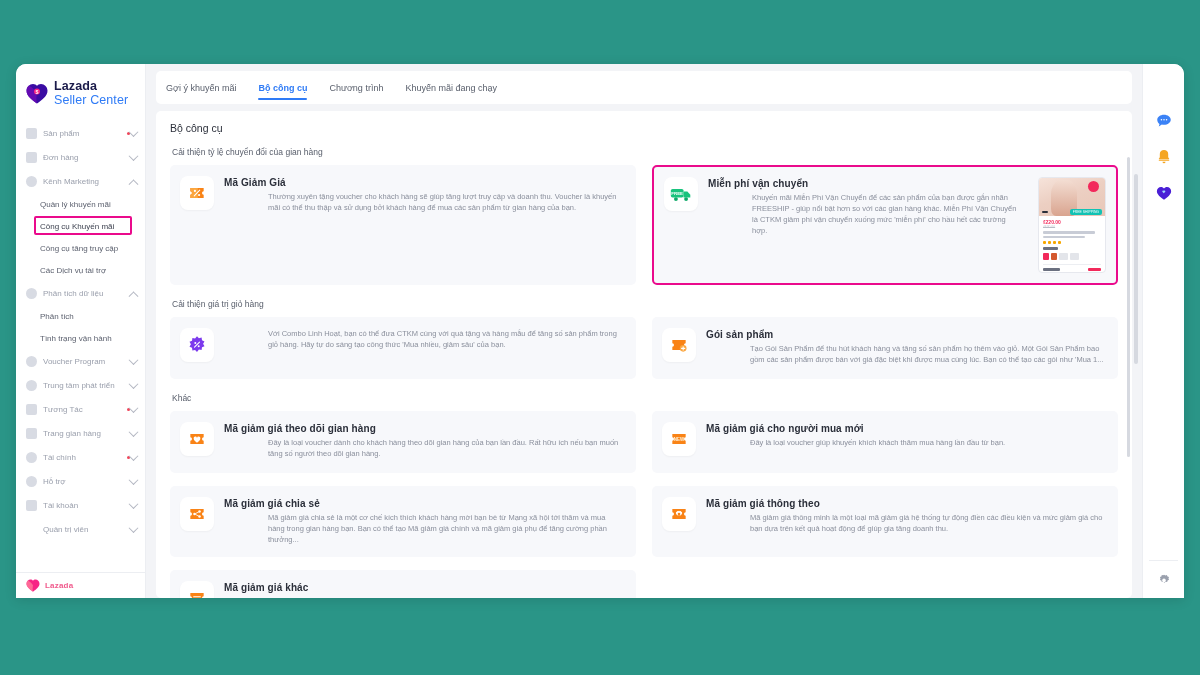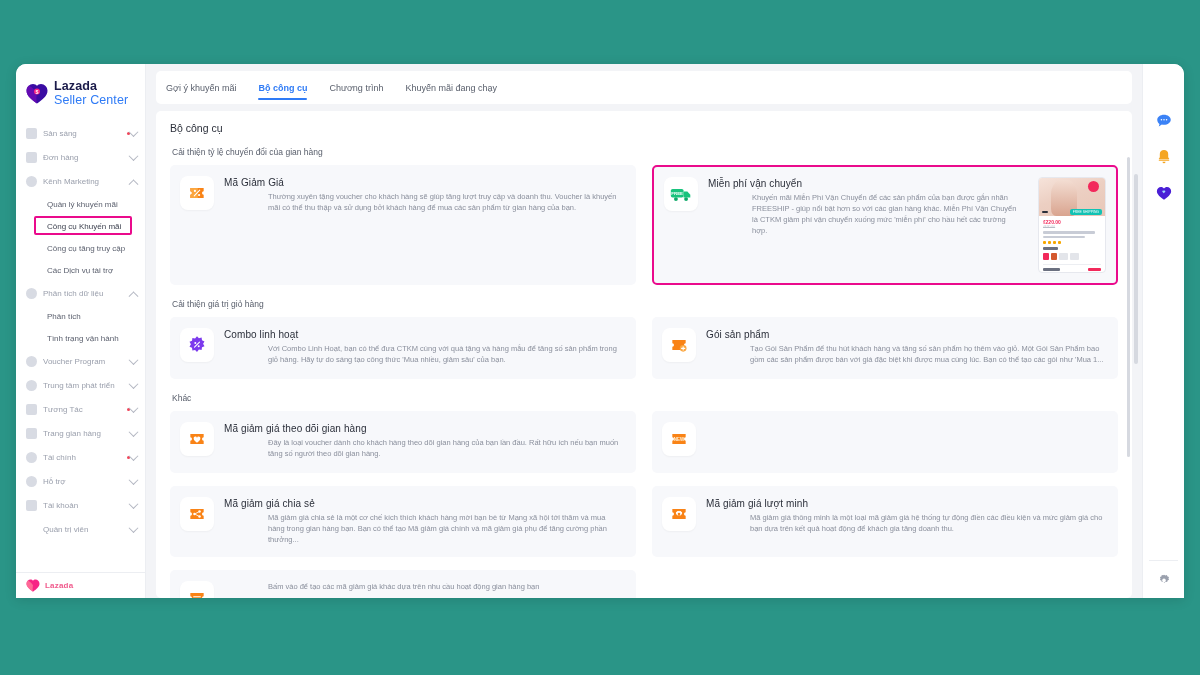--- a/index.html
+++ b/index.html
@@ -76,21 +76,21 @@
     width: 7px; height: 7px; flex: 0 0 auto;
     border-right: 1px solid #b3b7c2;
     border-bottom: 1px solid #b3b7c2;
     transform: rotate(45deg) translate(-1px,-1px);
   }
   .chev.up { transform: rotate(-135deg) translate(-2px,-2px); }
 
   .subnav-item {
     height: 22px;
     display: flex; align-items: center;
-    padding-left: 31px;
+    padding-left: 24px;
     font-size: 8px;
     color: #5a5f6d;
     white-space: nowrap;
   }
   .subnav-item.highlight {
     position: relative;
   }
   .subnav-item.highlight .hl-box {
     position: absolute;
     left: 18px; top: 1px;
@@ -208,21 +208,21 @@
     background: #fff;
     border-radius: 8px;
     flex: 0 0 auto;
     display: flex; align-items: center; justify-content: center;
     box-shadow: 0 1px 2px rgba(0,0,0,.04);
   }
   .tile svg { display: block; }
   .card-body { flex: 1 1 auto; min-width: 0; padding-top: 1px; }
   .card-title {
     font-size: 10px;
-    font-weight: normal;
+    font-weight: bold;
     color: #2b2f3a;
     margin-bottom: 4px;
     letter-spacing: .1px;
   }
   .card-desc {
     font-size: 7.5px;
     color: #8a8f9c;
     line-height: 1.45;
     margin-left: 44px;
   }
@@ -339,21 +339,21 @@
       </svg>
       <div class="brand-text">
         <div class="brand-line1">Lazada</div>
         <div class="brand-line2">Seller Center</div>
       </div>
     </div>
 
     <div class="nav-group">
       <div class="nav-item">
         <span class="ico"></span>
-        <span class="lbl">Sản sáng</span>
+        <span class="lbl">Sản phẩm</span>
         <span class="dot"></span>
         <span class="chev"></span>
       </div>
       <div class="nav-item">
         <span class="ico"></span>
         <span class="lbl">Đơn hàng</span>
         <span class="chev"></span>
       </div>
       <div class="nav-item">
         <span class="ico round"></span>
@@ -529,21 +529,20 @@
         <div class="tool-card">
           <div class="tile">
             <svg width="20" height="20" viewBox="0 0 24 24">
               <path d="M12 1.5l2.3 2.4 3.2-.8.5 3.3 3 1.4-1.7 2.8 1.7 2.8-3 1.4-.5 3.3-3.2-.8L12 20.3 9.7 17.9l-3.2.8-.5-3.3-3-1.4L4.7 11 3 8.2l3-1.4.5-3.3 3.2.8L12 1.5z" fill="#7c3aed"></path>
               <circle cx="10" cy="9.5" r="1.2" fill="#fff"></circle>
               <circle cx="14" cy="13.5" r="1.2" fill="#fff"></circle>
               <path d="M15 8.5L9 14.5" stroke="#fff" stroke-width="1.3" stroke-linecap="round"></path>
             </svg>
           </div>
           <div class="card-body">
-            <div class="card-title">Combo linh hoạt</div>
             <div class="card-desc">Với Combo Linh Hoạt, bạn có thể đưa CTKM cùng với quà tặng và hàng mẫu để tăng số sản phẩm trong giỏ hàng. Hãy tự do sáng tạo công thức 'Mua nhiều, giảm sâu' của bạn.</div>
           </div>
         </div>
         <div class="tool-card">
           <div class="tile">
             <svg width="20" height="20" viewBox="0 0 24 24">
               <path d="M4 6h16v4a2 2 0 0 0 0 4v4H4v-4a2 2 0 0 0 0-4V6z" fill="#f98316"></path>
               <circle cx="17" cy="16" r="4" fill="#fba63f"></circle>
               <path d="M17 14v4M15 16h4" stroke="#fff" stroke-width="1.3" stroke-linecap="round"></path>
             </svg>
@@ -570,20 +569,24 @@
             <div class="card-desc">Đây là loại voucher dành cho khách hàng theo dõi gian hàng của bạn lần đầu. Rất hữu ích nếu bạn muốn tăng số người theo dõi gian hàng.</div>
           </div>
         </div>
 
         <div class="tool-card">
           <div class="tile">
             <svg width="20" height="20" viewBox="0 0 24 24">
               <path d="M4 6h16v4a2 2 0 0 0 0 4v4H4v-4a2 2 0 0 0 0-4V6z" fill="#f98316"></path>
               <text x="12" y="14.5" font-size="5.4" fill="#fff2d8" text-anchor="middle" font-family="Liberation Sans, sans-serif" font-weight="bold">NEW</text>
             </svg>
+          </div>
+          <div class="card-body">
+            <div class="card-title">Mã giảm giá cho người mua mới</div>
+            <div class="card-desc">Đây là loại voucher giúp khuyến khích khách thăm mua hàng lần đầu từ bạn.</div>
           </div>
         </div>
 
         <div class="tool-card">
           <div class="tile">
             <svg width="20" height="20" viewBox="0 0 24 24">
               <path d="M4 6h16v4a2 2 0 0 0 0 4v4H4v-4a2 2 0 0 0 0-4V6z" fill="#f98316"></path>
               <circle cx="15" cy="9" r="1.5" fill="#fff"></circle>
               <circle cx="9" cy="12" r="1.5" fill="#fff"></circle>
               <circle cx="15" cy="15" r="1.5" fill="#fff"></circle>
@@ -598,33 +601,34 @@
 
         <div class="tool-card">
           <div class="tile">
             <svg width="20" height="20" viewBox="0 0 24 24">
               <path d="M4 6h16v4a2 2 0 0 0 0 4v4H4v-4a2 2 0 0 0 0-4V6z" fill="#f98316"></path>
               <path d="M12 8.2l1.1.5 1.1-.4.5 1.1 1.1.5-.4 1.1.4 1.1-1.1.5-.5 1.1-1.1-.4-1.1.5-1.1-.5-1.1.4-.5-1.1-1.1-.5.4-1.1-.4-1.1 1.1-.5.5-1.1 1.1.4 1.1-.5z" fill="#fff"></path>
               <circle cx="12" cy="12" r="1.6" fill="#f98316"></circle>
             </svg>
           </div>
           <div class="card-body">
-            <div class="card-title">Mã giảm giá lượt minh</div>
-            <div class="card-desc">Mã giảm giá thông minh là một loại mã giảm giá hệ thống tự động điền các điều kiện và mức giảm giá cho bạn dựa trên kết quả hoạt động để khách gia tăng doanh thu.</div>
+            <div class="card-title">Mã giảm giá thông theo</div>
+            <div class="card-desc">Mã giảm giá thông minh là một loại mã giảm giá hệ thống tự động điền các điều kiện và mức giảm giá cho bạn dựa trên kết quả hoạt động để giúp gia tăng doanh thu.</div>
           </div>
         </div>
 
         <div class="tool-card">
           <div class="tile">
             <svg width="20" height="20" viewBox="0 0 24 24">
               <path d="M4 6h16v4a2 2 0 0 0 0 4v4H4v-4a2 2 0 0 0 0-4V6z" fill="#f98316"></path>
               <path d="M8 10.5h8M8 13.5h8" stroke="#fff" stroke-width="1.4" stroke-linecap="round"></path>
             </svg>
           </div>
           <div class="card-body">
+            <div class="card-title">Mã giảm giá khác</div>
             <div class="card-desc">Bấm vào để tạo các mã giảm giá khác dựa trên nhu cầu hoạt động gian hàng bạn</div>
           </div>
         </div>
       </div>
 
       <div id="content-scroll"></div>
     </div>
   </div>
 
   <div id="right-rail">

